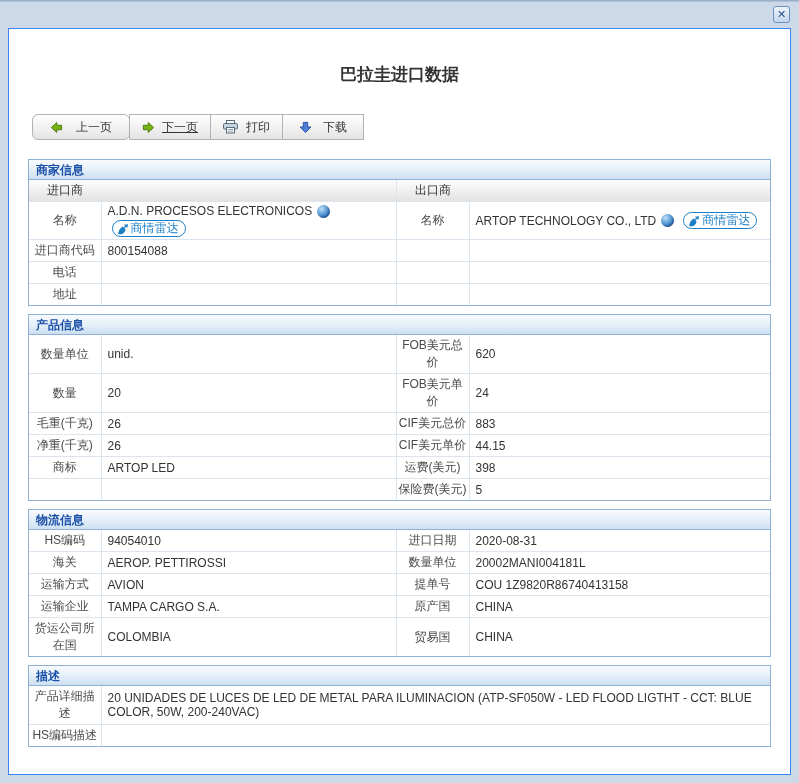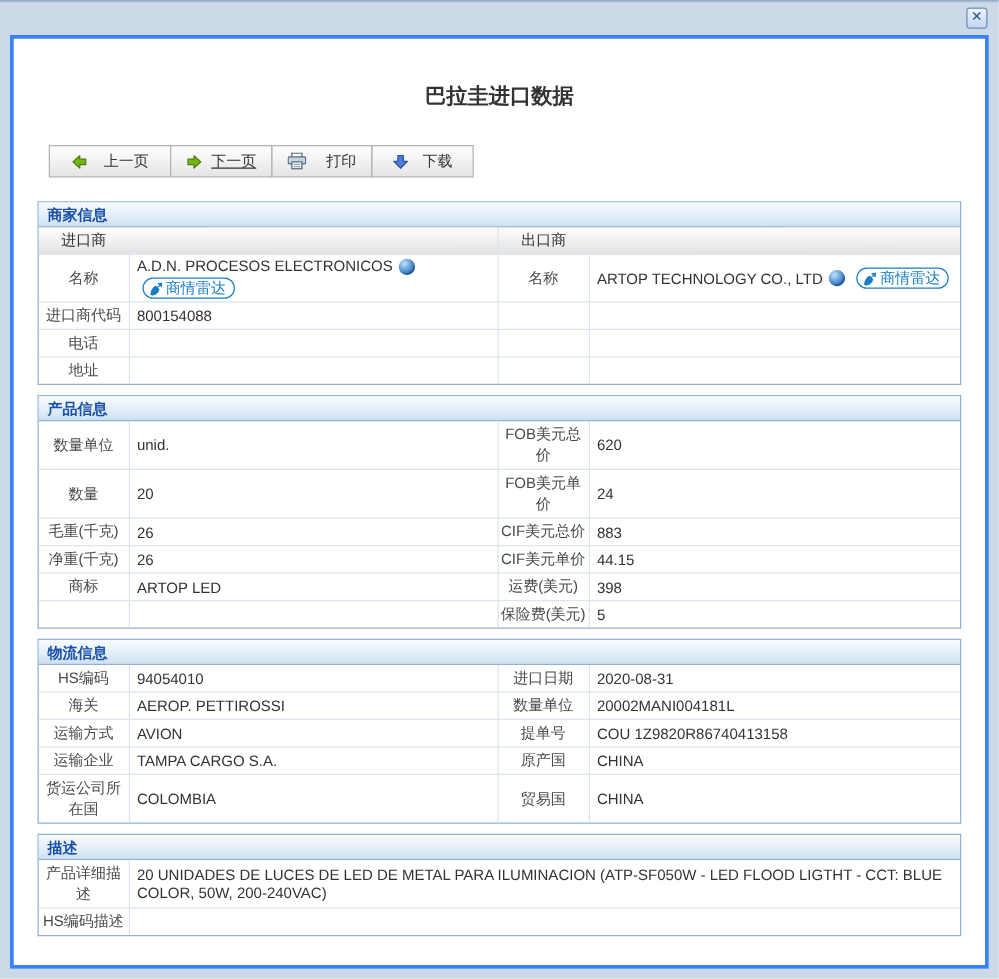--- a/index.html
+++ b/index.html
@@ -17,40 +17,40 @@
   .close-btn {
     position:absolute; top:6px; right:9px; width:17px; height:17px;
     border:1px solid #6b8fbf; border-radius:3px;
     background:linear-gradient(180deg,#eef4fb,#c3d7ee);
     color:#2f4f8f; font-weight:bold; font-size:11px; line-height:15px;
     text-align:center; cursor:pointer;
   }
   
   .panel {
     position:absolute; left:8px; top:28px; width:783px; height:747px;
-    background:#fff; border:3px solid #3b82f6;
+    background:#fff; border:1px solid #3b82f6;
   }
   .page-title {
     margin-top:34px; text-align:center;
     font-size:17px; font-weight:bold; color:#333; line-height:24px;
   }
   
   .toolbar { margin:27px 0 0 19px; display:inline-flex; }
   .tb-btn {
     height:26px; display:inline-flex; align-items:center;
     border:1px solid #b3b3b3; margin-left:-1px;
     background:linear-gradient(180deg,#ffffff,#f3f3f3 45%,#e4e4e4);
     font-family:inherit; font-size:12px; color:#333; cursor:pointer;
   }
-  .tb-btn:first-child { margin-left:9px; }
+  .tb-btn:first-child { margin-left:4px;border-radius:6px; }
   .tb-btn .ic { flex:0 0 auto; }
   .tb-btn .tb-label { white-space:nowrap; }
   .btn-prev { padding:0 17px; } .btn-prev .tb-label { margin-left:13px; }
   .btn-next { padding:0 12px;text-decoration:underline; } .btn-next .tb-label { margin-left:7px; }
-  .btn-print { padding:0 12px; } .btn-print .tb-label { margin-left:16px; }
+  .btn-print { padding:0 12px; } .btn-print .tb-label { margin-left:8px; }
   .btn-down { padding:0 16px; } .btn-down .tb-label { margin-left:11px; }
   
   .section { margin:8px 19px 0 19px; border:1px solid #8fb1d4; }
   .section.first { margin-top:19px; }
   .sec-h {
     height:20px; line-height:20px; padding-left:7px;
     background:linear-gradient(180deg,#f8fbfe,#e3eef8 55%,#cde0f1);
     border-bottom:1px solid #8fb1d4;
     color:#1b50a8; font-weight:bold; font-size:12px;
   }

